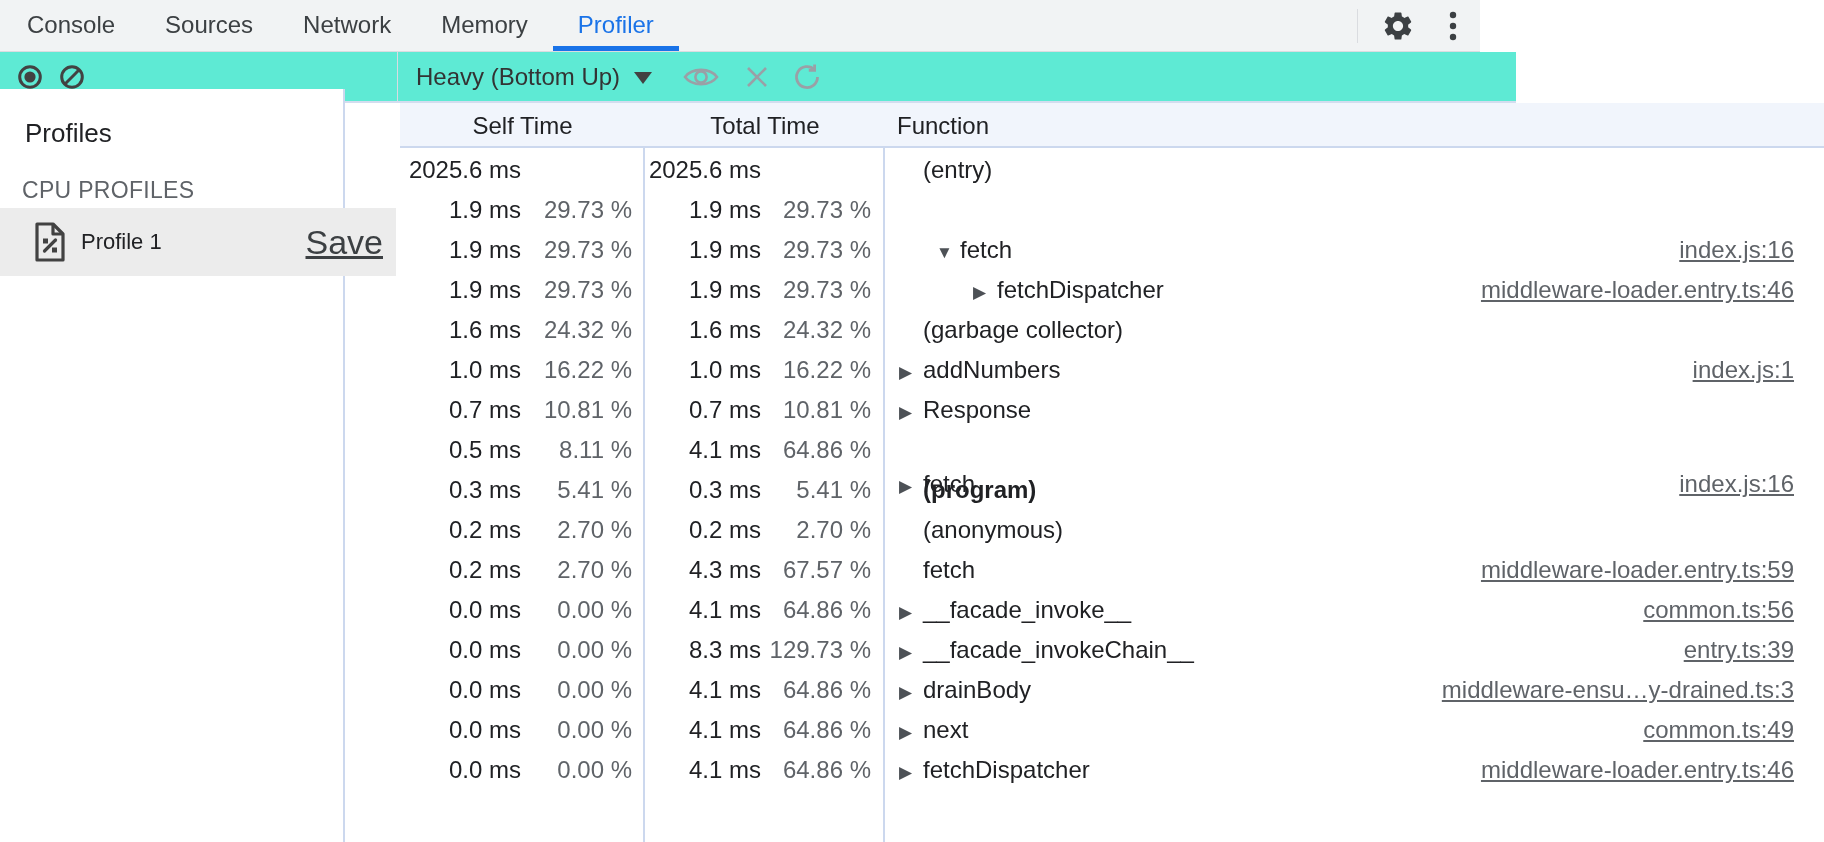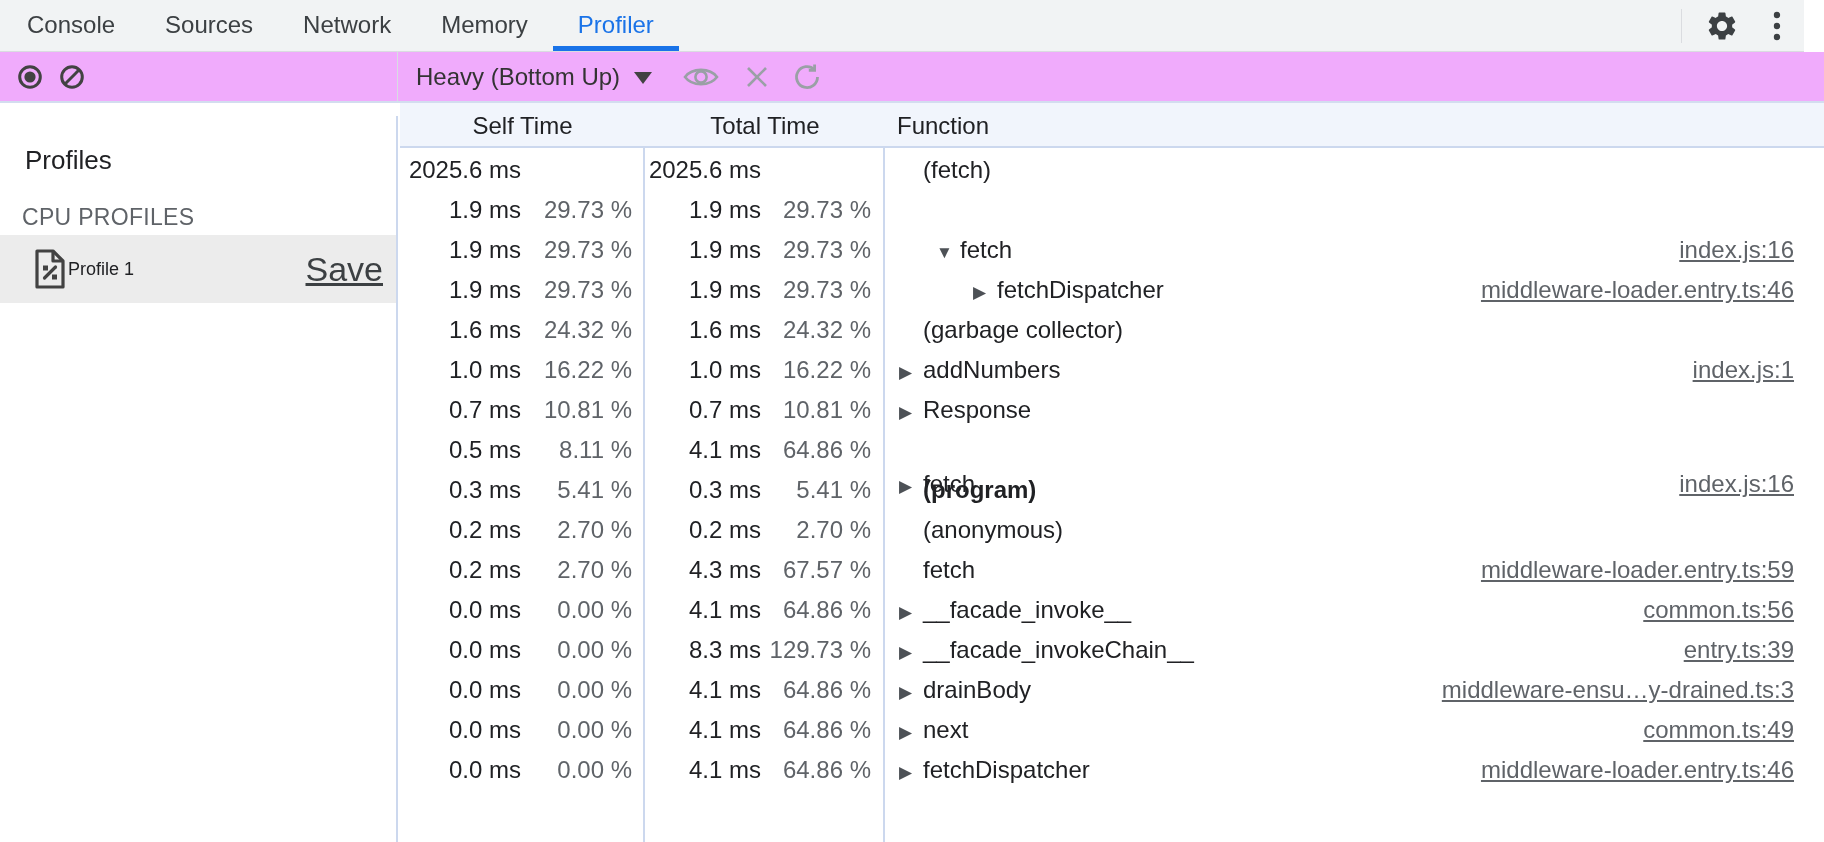--- a/index.html
+++ b/index.html
@@ -4,21 +4,21 @@
 <style>
   * { margin:0; padding:0; box-sizing:border-box; }
   html,body { width:1824px; height:842px; }
   body {
     position:relative; overflow:hidden; background:#fff;
     font-family:"Liberation Sans", sans-serif; color:#202124;
     -webkit-font-smoothing:antialiased;
   }
   
   .tabbar {
-    position:absolute; top:0; left:0; width:1804px; height:52px;
+    position:absolute; top:0; left:0; width:1480px; height:52px;
     background:#f1f3f4; border-bottom:1px solid #dadce0;
     display:flex; align-items:stretch; padding-left:2px;
   }
   .tab {
     position:relative; padding:0 25px; line-height:50px;
     font-size:24px; color:#3c4043; cursor:default; white-space:nowrap;
   }
   .tab.active { color:#1a73e8; }
   .tab.active::after {
     content:""; position:absolute; left:0; right:0; bottom:0; height:5px; background:#1a73e8;
@@ -26,50 +26,50 @@
   .tabbar-right {
     position:absolute; right:10px; top:0; height:51px;
     display:flex; align-items:center;
   }
   .vdiv { width:1px; height:34px; background:#dadce0; margin-right:20px; }
   .icon-btn { display:flex; align-items:center; justify-content:center; }
   .gear-btn { width:40px; height:40px; margin-right:18px; }
   .kebab-btn { width:34px; height:40px; }
   
   .toolbar {
-    position:absolute; top:52px; left:0; width:1824px; height:51px;
-    background:#f0abfc; border-bottom:2px solid #d3ddef; display:flex;
+    position:absolute; top:52px; left:0; width:1516px; height:51px;
+    background:#5eead4; border-bottom:2px solid #d3ddef; display:flex;
   }
   .toolbar-left {
     width:398px; flex:none; border-right:1px solid #d8dce2;
     display:flex; align-items:center; padding-left:17px;
   }
   .toolbar-right { display:flex; align-items:center; padding-left:18px; }
   .clear-btn { margin-left:16px; }
   .dd-label { font-size:24px; color:#333; white-space:nowrap; }
   .dd-caret {
     width:0; height:0; margin-left:14px; margin-top:3px;
     border-left:9px solid transparent; border-right:9px solid transparent;
     border-top:12px solid #424242;
   }
   .eye-btn { margin-left:30px; }
   .x-btn { margin-left:24px; }
   .refresh-btn { margin-left:22px; }
   
   .sidebar {
-    position:absolute; top:116px; left:0; width:398px; bottom:0;
+    position:absolute; top:89px; left:0; width:345px; bottom:0;
     background:#fff; border-right:2px solid #ccd8ee;
   }
   .sidebar-heading { margin:29px 0 0 25px; font-size:26px; color:#202124; }
   .sidebar-section { margin:28px 0 0 22px; font-size:23px; color:#5f6368; letter-spacing:.3px; }
   .profile-item {
     position:absolute; top:119px; left:0; width:396px; height:68px;
     background:#ececec; display:flex; align-items:center; padding:0 13px 0 32px;
   }
-  .profile-name { font-size:18px; color:#202124; }
+  .profile-name { margin-left:13px; font-size:22px; color:#202124; }
   .save-link { margin-left:auto; font-size:34px; color:#3c4043; text-decoration:underline; cursor:pointer; }
   
   .grid { position:absolute; top:103px; left:400px; right:0; bottom:0; background:#fff; }
   .colline { position:absolute; top:0; bottom:0; width:2px; background:#ccd8ee; z-index:2; }
   .colline.c1 { left:243px; } .colline.c2 { left:483px; }
   .grid-header {
     position:absolute; top:0; left:0; right:0; height:45px;
     background:#f1f5fc; border-bottom:2px solid #ccd8ee;
     display:flex; font-size:24px; color:#202124; line-height:45px; z-index:3;
   }
@@ -194,21 +194,21 @@
   <div class="grid-body" id="grid-body">
       <div class="grow">
         <div class="cell-num cell-self">
           <span class="ms">2025.6 ms</span>
           <span class="pct"></span>
         </div>
         <div class="cell-num cell-total">
           <span class="ms">2025.6 ms</span>
           <span class="pct"></span>
         </div>
-        <div class="cell-fn" style="padding-left: 12px;"><span class="tree-arrow"></span><span class="fn-name">(fetch)</span></div>
+        <div class="cell-fn" style="padding-left: 12px;"><span class="tree-arrow"></span><span class="fn-name">(entry)</span></div>
       </div>
       <div class="grow">
         <div class="cell-num cell-self">
           <span class="ms">1.9 ms</span>
           <span class="pct">29.73 %</span>
         </div>
         <div class="cell-num cell-total">
           <span class="ms">1.9 ms</span>
           <span class="pct">29.73 %</span>
         </div>

